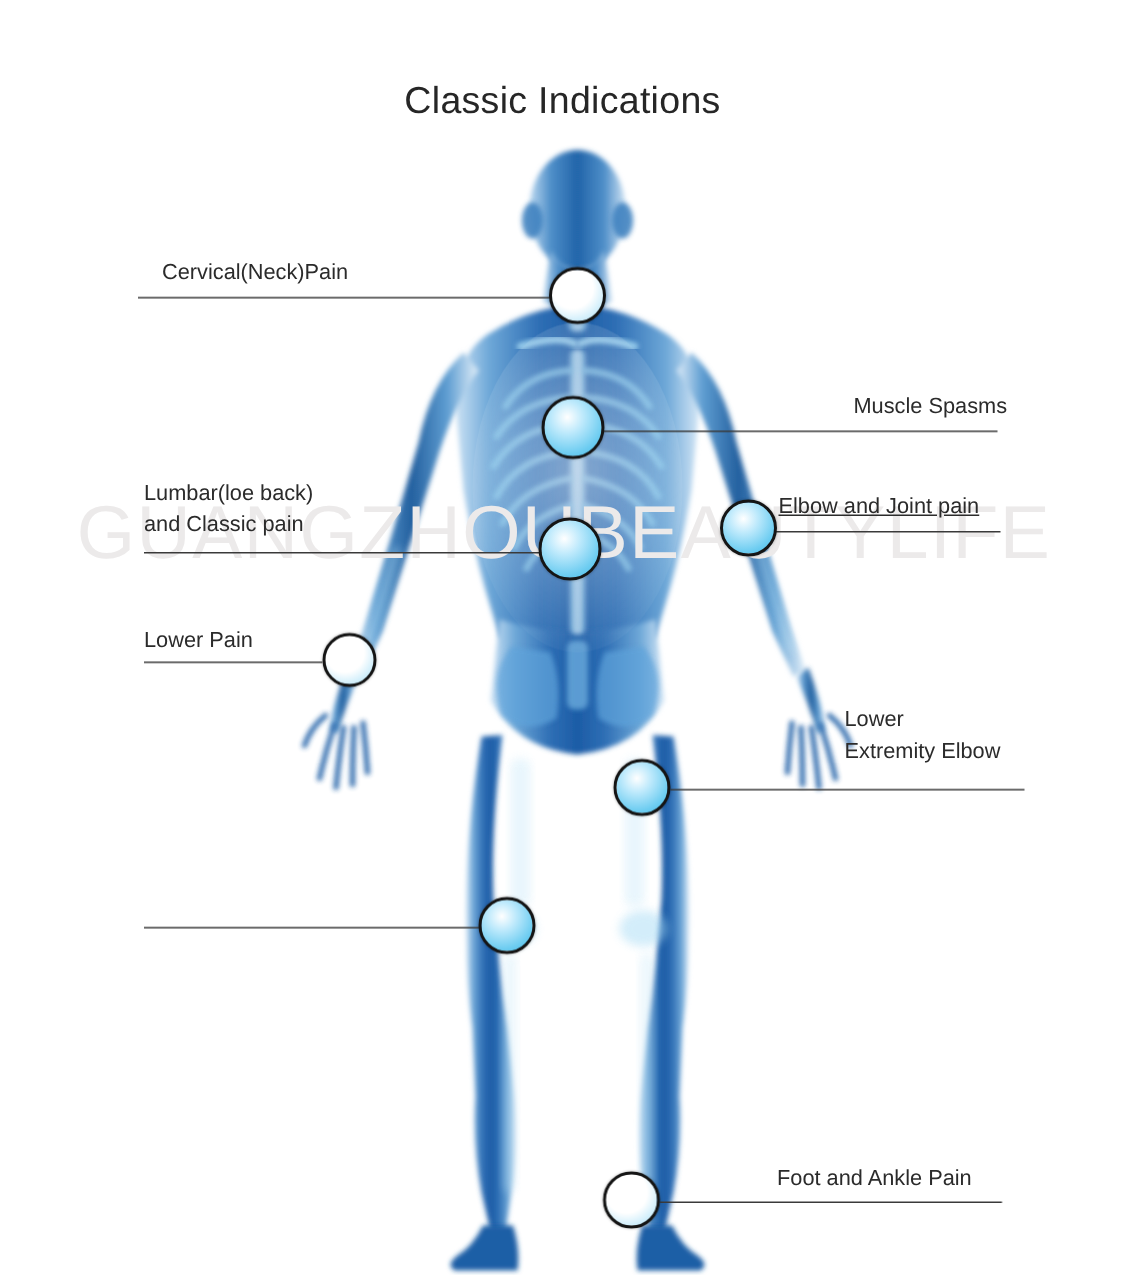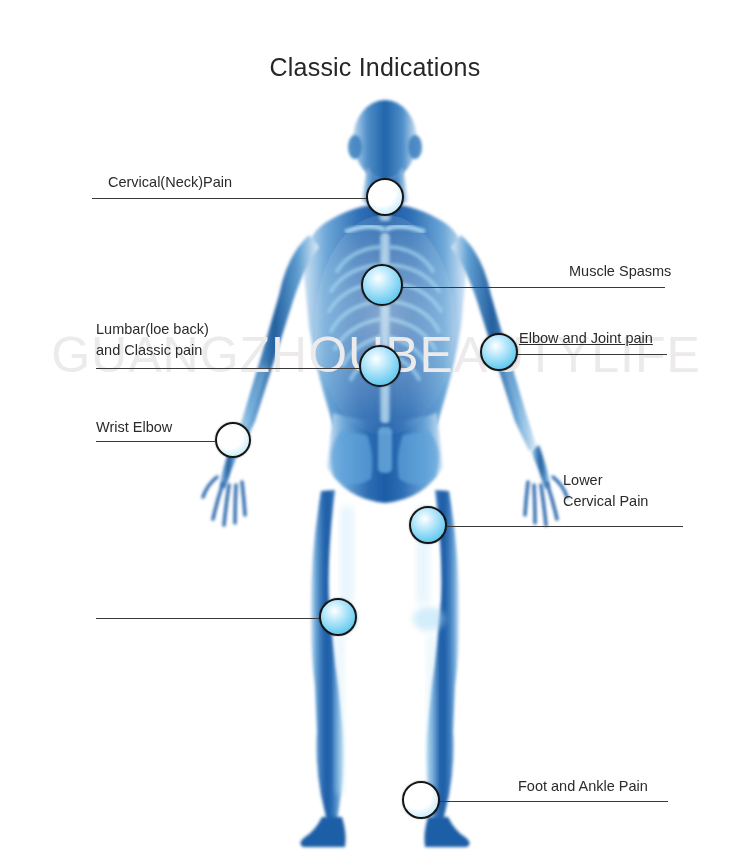--- a/index.html
+++ b/index.html
@@ -255,27 +255,27 @@
     <span>Lumbar(loe back)</span><br>
     <span>and Classic pain</span>
   </div>
   <div class="leader" style="left:96px;top:368px;width:265px;"></div>
   <div class="marker deep" style="left:359px;top:345px;width:42px;height:42px;"></div>
 
   <div class="callout-label" style="left:519px;top:328px;text-decoration:underline;">Elbow and Joint pain</div>
   <div class="leader" style="left:517px;top:354px;width:150px;"></div>
   <div class="marker deep" style="left:480px;top:333px;width:38px;height:38px;"></div>
 
-  <div class="callout-label" style="left:96px;top:417px;">Wrist Elbow</div>
+  <div class="callout-label" style="left:96px;top:417px;">Lower Pain</div>
   <div class="leader" style="left:96px;top:441px;width:119px;"></div>
   <div class="marker pale" style="left:215px;top:422px;width:36px;height:36px;"></div>
 
   <div class="callout-label two-line" style="left:563px;top:470px;width:160px;">
     <span>Lower</span><br>
-    <span>Cervical Pain</span>
+    <span>Extremity Elbow</span>
   </div>
   <div class="leader" style="left:447px;top:526px;width:236px;"></div>
   <div class="marker deep" style="left:409px;top:506px;width:38px;height:38px;"></div>
 
   <div class="leader" style="left:96px;top:618px;width:224px;"></div>
   <div class="marker deep" style="left:319px;top:598px;width:38px;height:38px;"></div>
 
   <div class="callout-label" style="left:518px;top:776px;">Foot and Ankle Pain</div>
   <div class="leader" style="left:440px;top:801px;width:228px;"></div>
   <div class="marker pale" style="left:402px;top:781px;width:38px;height:38px;"></div>

